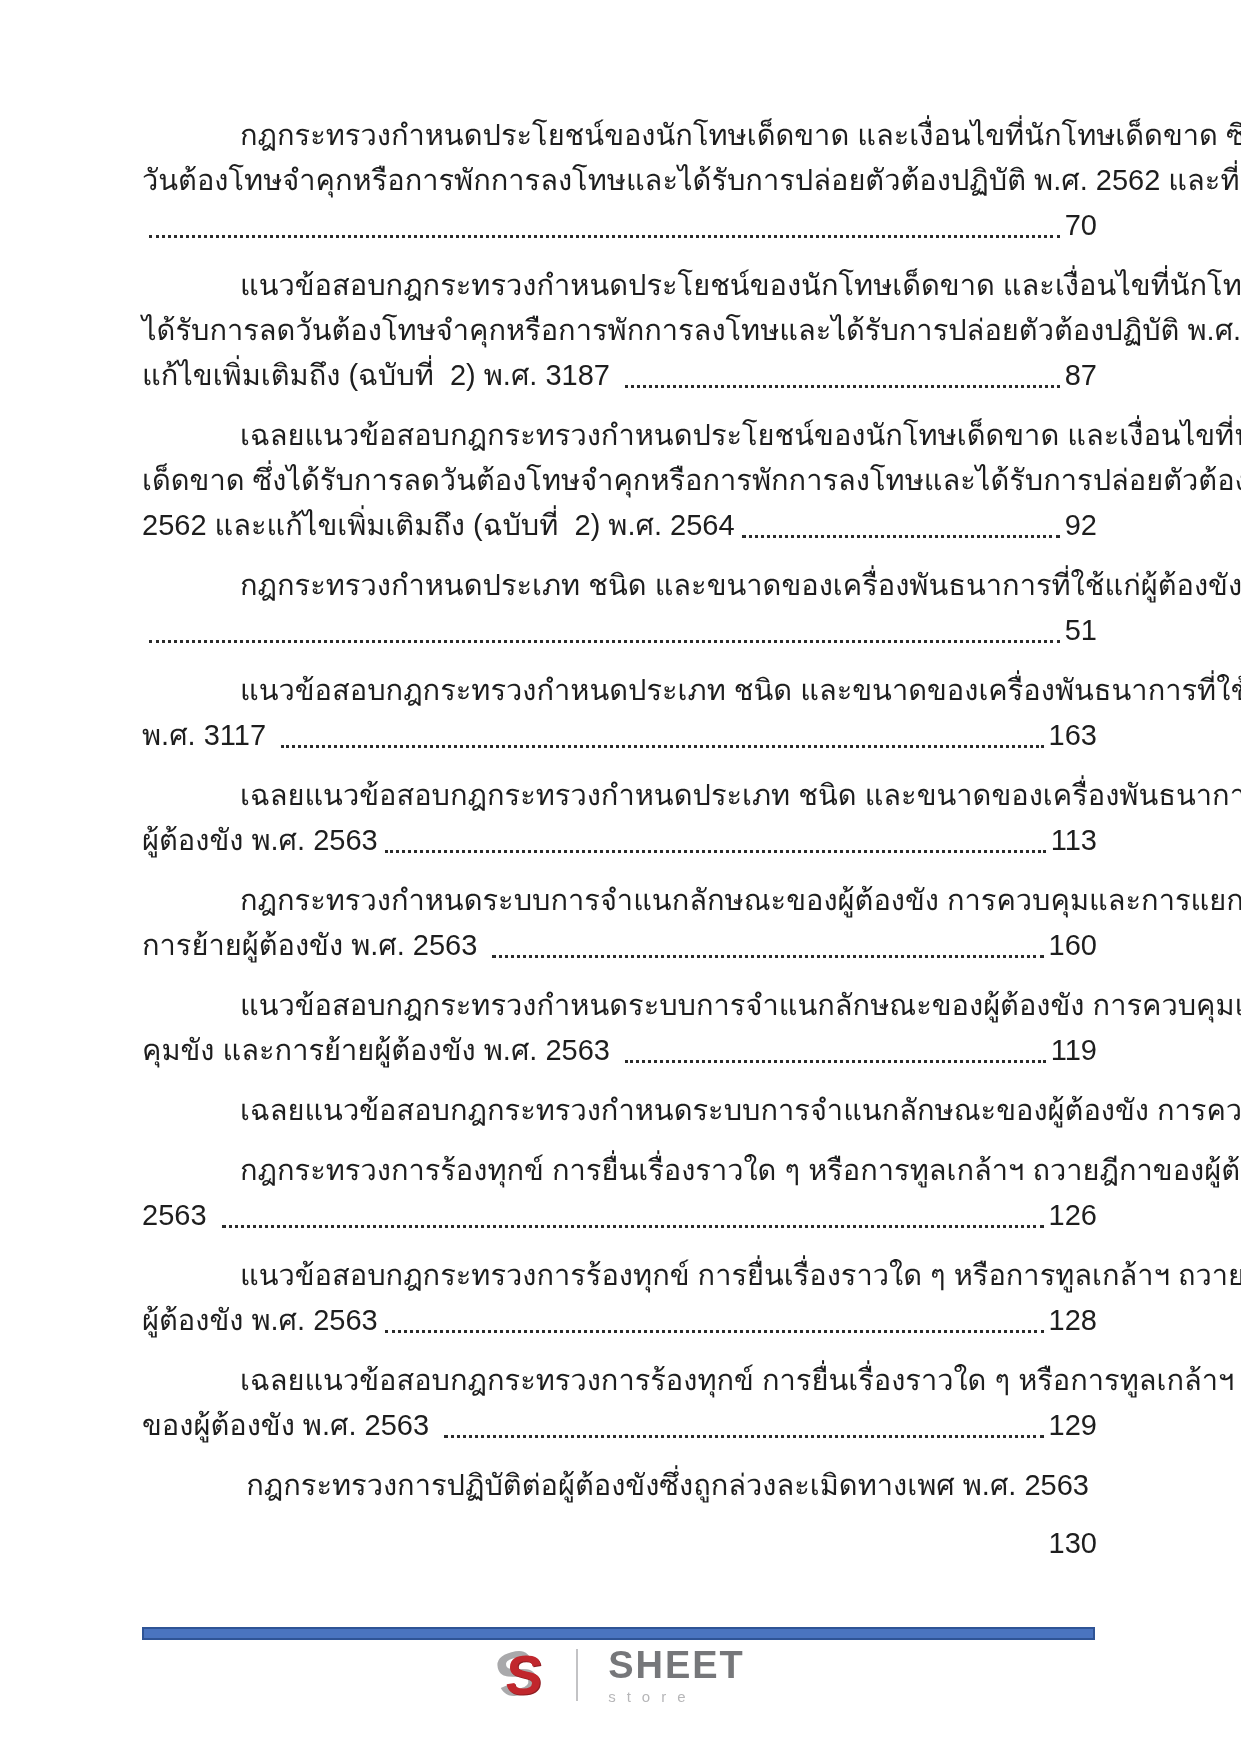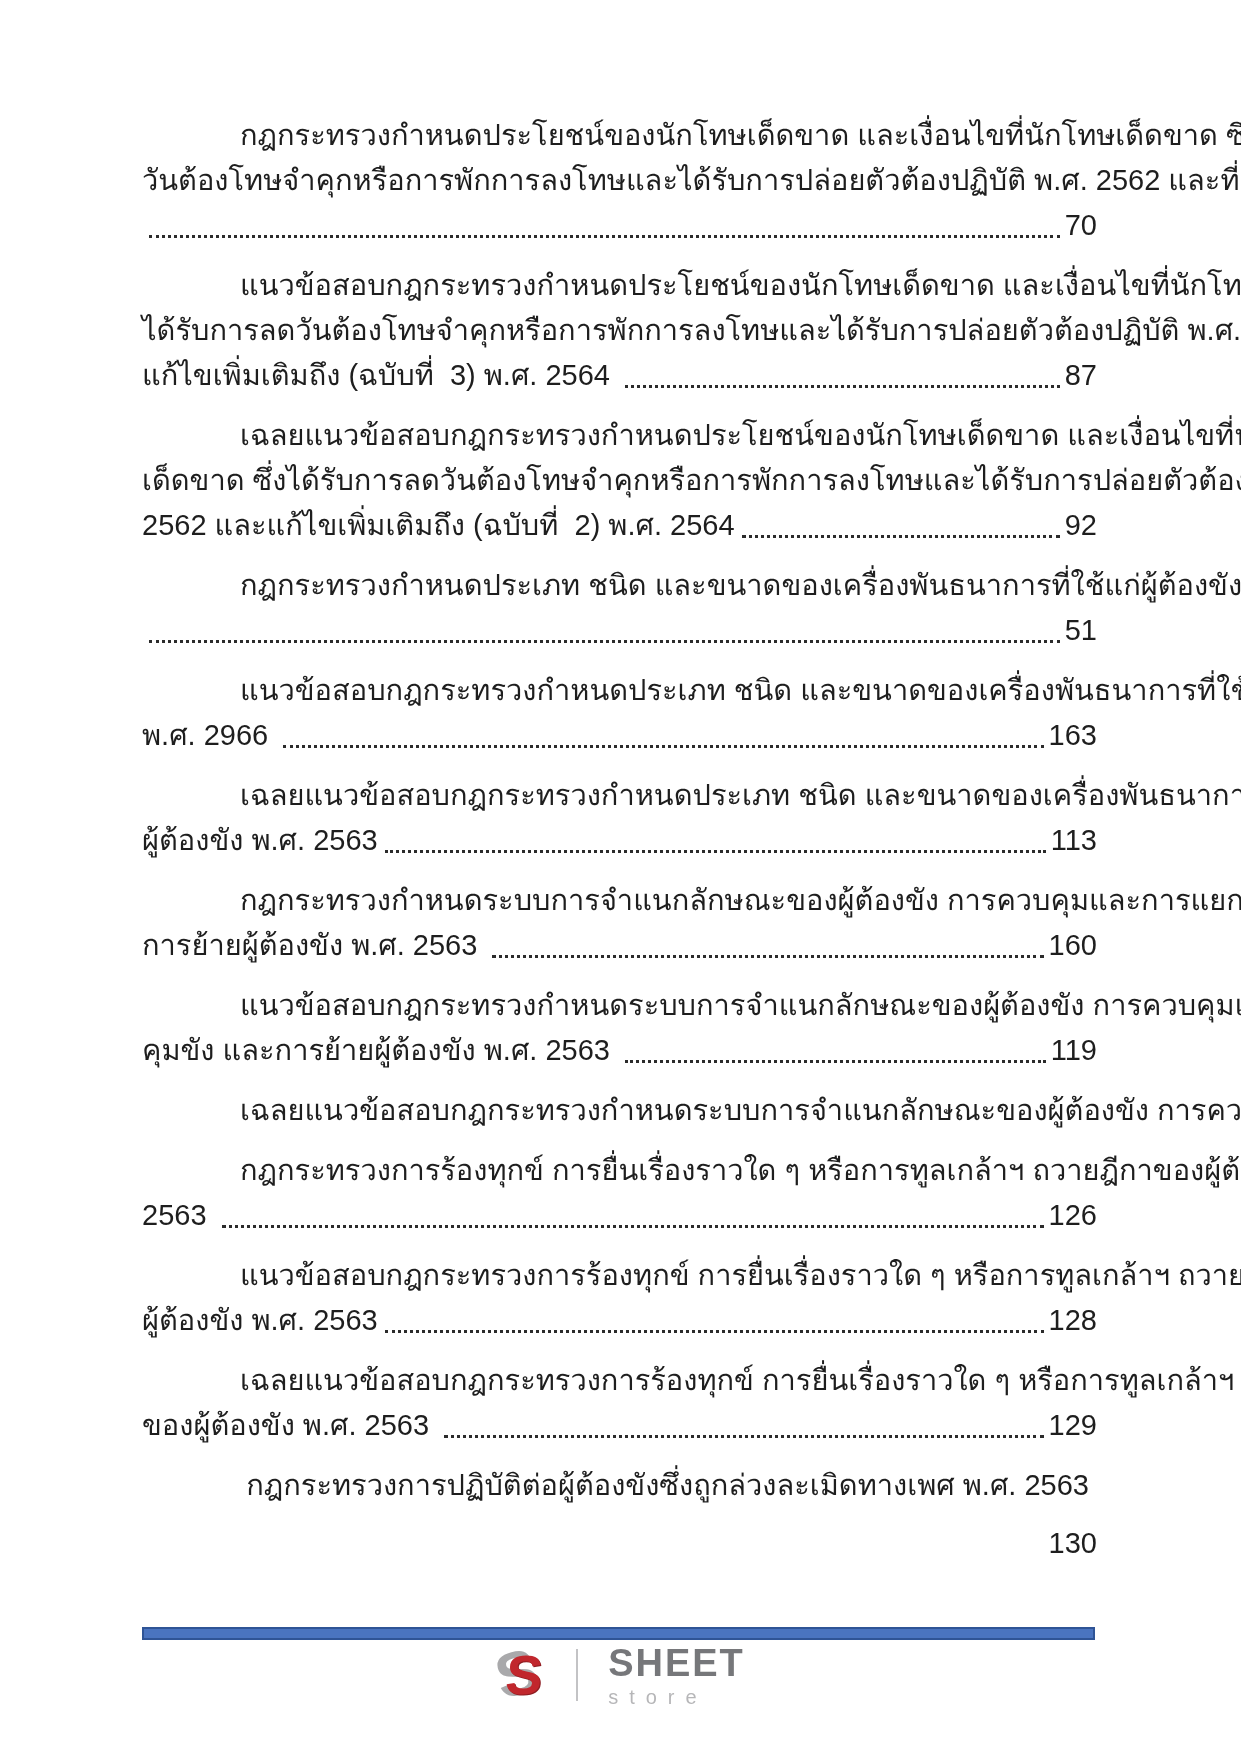--- a/index.html
+++ b/index.html
@@ -18,39 +18,39 @@
   .leader{flex:1 1 auto;border-bottom:3px dotted #2b2b2b;margin:0 5px 10px 7px;}
   .pnum{white-space:pre;}
   .bar{position:absolute;left:142px;top:1627px;width:949px;height:9px;background:#4a74c0;border:2px solid #2f5496;}
   .logo{position:absolute;left:0;top:1642px;width:1241px;display:flex;justify-content:center;align-items:center;gap:14px;}
   .s-icon{position:relative;width:66px;height:66px;flex:0 0 auto;}
   .s-icon .sg{position:absolute;left:0px;top:-4px;font-size:62px;font-weight:bold;color:#a9a9ab;transform:rotate(-14deg);}
   .s-icon .sr{position:absolute;left:10px;top:1px;font-size:55px;font-weight:bold;color:#c1272d;transform:skewX(-5deg);text-shadow:1px 1px 0 #8e1d22;}
   .vdiv{width:2px;height:52px;background:#c3c3c5;flex:0 0 auto;}
   .brand{display:flex;flex-direction:column;line-height:1;margin-left:16px;}
   .brand-name{font-size:38px;font-weight:bold;color:#76777a;letter-spacing:2px;}
-  .brand-sub{font-size:20px;color:#b6b6b8;letter-spacing:11px;margin-top:5px;}
+  .brand-sub{font-size:15px;color:#b6b6b8;letter-spacing:11px;margin-top:5px;}
 </style>
 </head>
 <body>
 
 <main class="content">
     <div class="entry">
       <div class="line first">กฎกระทรวงกำหนดประโยชน์ของนักโทษเด็ดขาด และเงื่อนไขที่นักโทษเด็ดขาด ซึ่งได้รับการลด</div>
       <div class="line">วันต้องโทษจำคุกหรือการพักการลงโทษและได้รับการปล่อยตัวต้องปฏิบัติ พ.ศ. 2562 และที่แก้ไขเพิ่มเติม</div>
       <div class="lastline">
         <span class="leader"></span>
         <span class="pnum">70</span>
       </div>
     </div>
     <div class="entry">
       <div class="line first">แนวข้อสอบกฎกระทรวงกำหนดประโยชน์ของนักโทษเด็ดขาด และเงื่อนไขที่นักโทษเด็ดขาด ซึ่ง</div>
       <div class="line">ได้รับการลดวันต้องโทษจำคุกหรือการพักการลงโทษและได้รับการปล่อยตัวต้องปฏิบัติ พ.ศ. 2562 และที่</div>
       <div class="lastline">
-        <span class="ltext">แก้ไขเพิ่มเติมถึง (ฉบับที่  3) พ.ศ. 2564 </span>
+        <span class="ltext">แก้ไขเพิ่มเติมถึง (ฉบับที่  2) พ.ศ. 3187 </span>
         <span class="leader"></span>
         <span class="pnum">87</span>
       </div>
     </div>
     <div class="entry">
       <div class="line first">เฉลยแนวข้อสอบกฎกระทรวงกำหนดประโยชน์ของนักโทษเด็ดขาด และเงื่อนไขที่นักโทษ</div>
       <div class="line">เด็ดขาด ซึ่งได้รับการลดวันต้องโทษจำคุกหรือการพักการลงโทษและได้รับการปล่อยตัวต้องปฏิบัติ พ.ศ.</div>
       <div class="lastline">
         <span class="ltext">2562 และแก้ไขเพิ่มเติมถึง (ฉบับที่  2) พ.ศ. 2564</span>
         <span class="leader"></span>
@@ -61,21 +61,21 @@
       <div class="line first">กฎกระทรวงกำหนดประเภท ชนิด และขนาดของเครื่องพันธนาการที่ใช้แก่ผู้ต้องขัง พ.ศ. 2563</div>
       <div class="lastline">
         <span class="ltext"></span>
         <span class="leader"></span>
         <span class="pnum">51</span>
       </div>
     </div>
     <div class="entry">
       <div class="line first">แนวข้อสอบกฎกระทรวงกำหนดประเภท ชนิด และขนาดของเครื่องพันธนาการที่ใช้แก่ผู้ต้องขัง</div>
       <div class="lastline">
-        <span class="ltext">พ.ศ. 2966 </span>
+        <span class="ltext">พ.ศ. 3117 </span>
         <span class="leader"></span>
         <span class="pnum">163</span>
       </div>
     </div>
     <div class="entry">
       <div class="line first">เฉลยแนวข้อสอบกฎกระทรวงกำหนดประเภท ชนิด และขนาดของเครื่องพันธนาการที่ใช้แก่</div>
       <div class="lastline">
         <span class="ltext">ผู้ต้องขัง พ.ศ. 2563</span>
         <span class="leader"></span>
         <span class="pnum">113</span>

